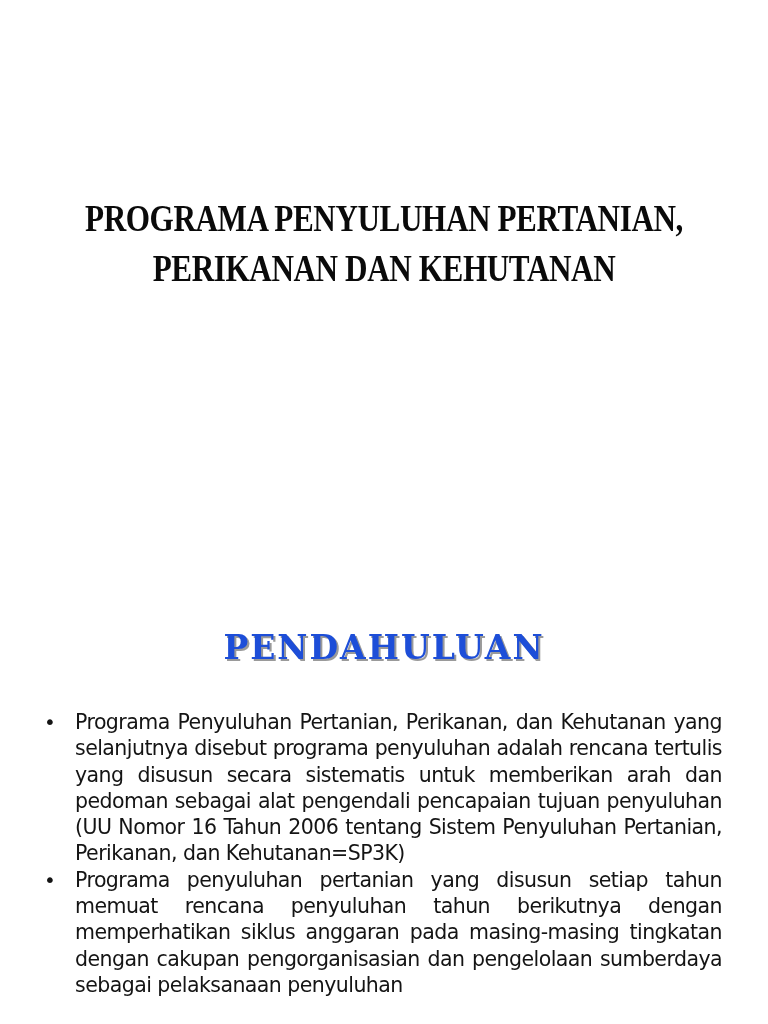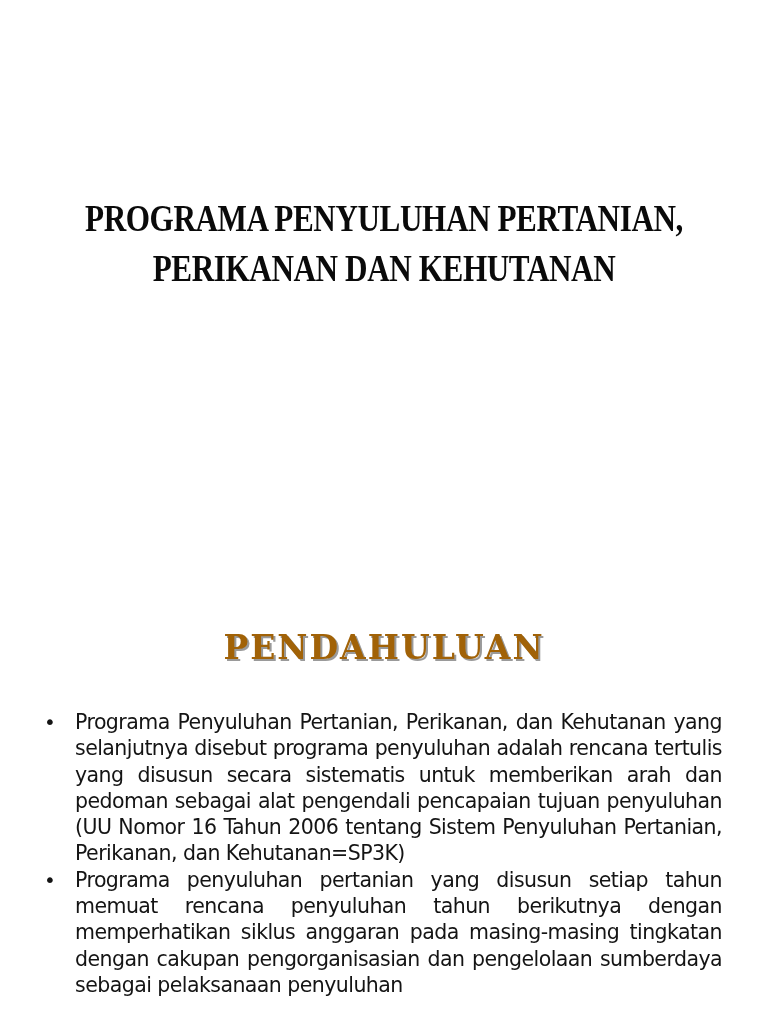--- a/index.html
+++ b/index.html
@@ -44,21 +44,21 @@
       position: absolute;
       left: 0;
       top: 626px;
       width: 768px;
       text-align: center;
       font-family: "DejaVu Serif", "Liberation Serif", serif;
       font-weight: bold;
       font-size: 33px;
       line-height: 44px;
       letter-spacing: 2px;
-      color: #a16207;
+      color: #1d4ed8;
       text-shadow: 2px 2px 0 #9a9a9a;
       margin: 0;
     }
     .bullet-list {
       position: absolute;
       left: 40px;
       top: 709px;
       width: 682px;
       margin: 0;
       padding: 0;

